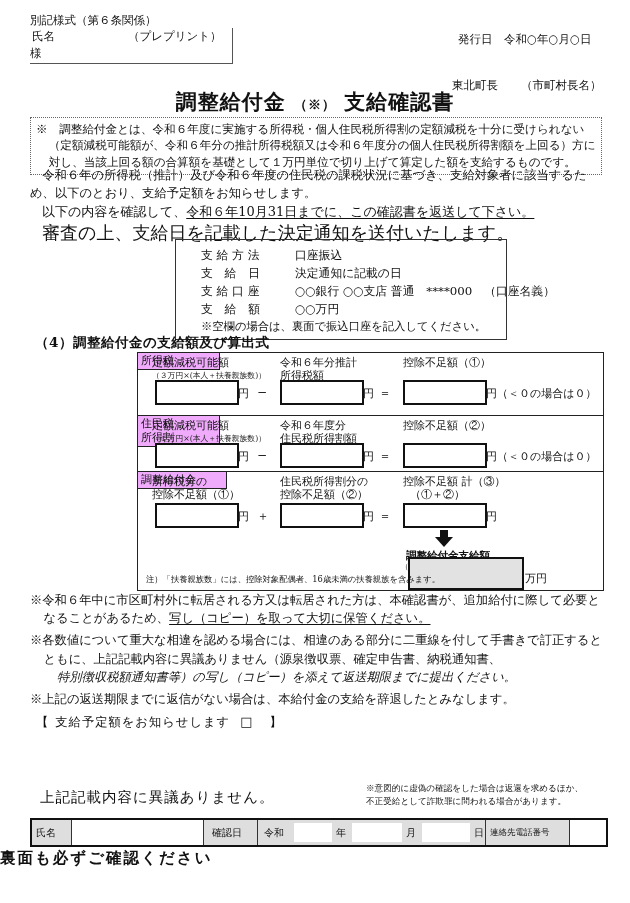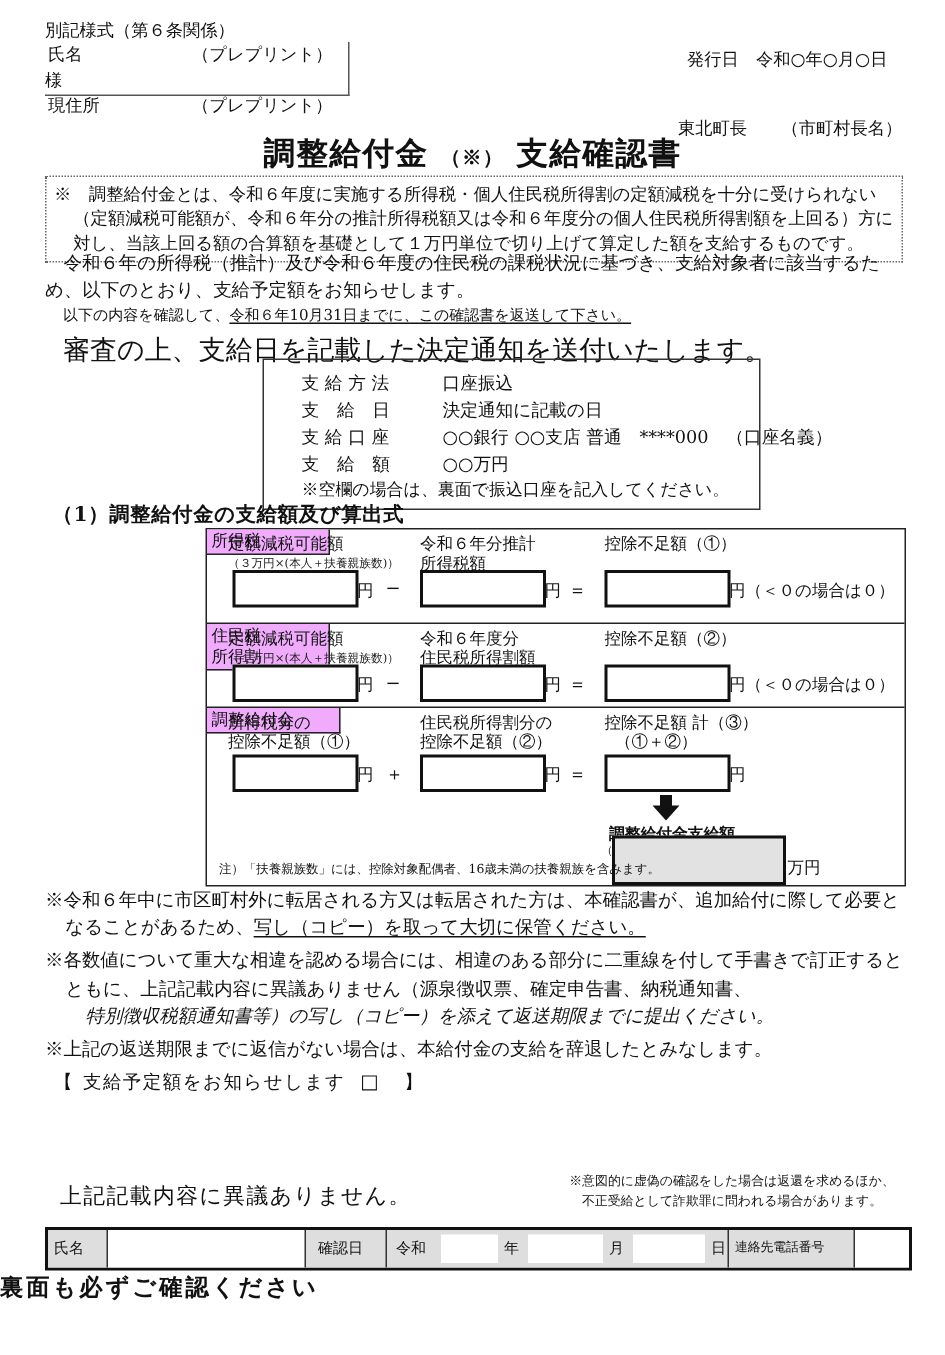--- a/index.html
+++ b/index.html
@@ -16,21 +16,21 @@
   .name-box .lbl{display:inline-block;width:96px;padding-left:2px;}
   .issue-date{left:458px;top:32px;font-size:11.5px;}
   .issuer{left:452px;top:78px;font-size:11.5px;}
   .title{left:0;top:88px;width:630px;text-align:center;font-size:21px;font-weight:bold;letter-spacing:1px;}
   .title .mark{font-size:13px;font-weight:bold;}
   
   .intro-box{left:30px;top:117px;width:560px;border:1.5px dotted #666;padding:3px 5px 4px 5px;font-size:11.6px;line-height:1.42;}
   .hang{padding-left:1.1em;text-indent:-1.1em;}
   
   .p-notice{left:30px;top:167px;width:578px;font-size:12.3px;line-height:1.45;text-indent:1em;}
-  .p-confirm{left:42px;top:203px;font-size:10px;}
+  .p-confirm{left:42px;top:203px;font-size:13px;}
   .p-review{left:42px;top:221px;font-size:18px;}
   
   .pay-box{left:175px;top:239px;width:330px;height:93px;border:1px solid #333;padding-top:6px;font-size:11.8px;}
   .pay-row{padding-left:25px;line-height:18px;white-space:nowrap;}
   .pay-row .lbl{display:inline-block;width:66px;}
   .pay-row .val{margin-left:28px;}
   .pay-note{padding-left:25px;line-height:18px;font-size:11.3px;}
   
   .sec1-heading{left:35px;top:334px;font-size:13.5px;font-weight:600;letter-spacing:0.5px;}
   .calc{left:137px;top:352px;width:465px;height:237px;border:1px solid #222;}
@@ -49,41 +49,40 @@
   .calc-foot{position:absolute;font-size:8.3px;white-space:nowrap;}
   
   .notes{left:30px;top:591px;width:578px;font-size:12.3px;line-height:1.48;}
   .notes p{margin:0 0 4px 0;}
   .c-line2{margin-left:2.2em;font-style:italic;}
   .decline-line{margin-left:22px;letter-spacing:1px;}
   .decline-line .bracket{margin:0 6px;}
   .decline-line .cb{margin:0 10px;font-size:13px;}
   
   .decl-statement{left:40px;top:788px;font-size:14.5px;letter-spacing:1px;}
-  .decl-warning{left:366px;top:782px;width:244px;font-size:8.6px;line-height:1.55;text-align:center;}
+  .decl-warning{left:366px;top:782px;width:244px;font-size:8.6px;line-height:1.55;text-align:left;}
   
   .sig{left:30px;top:818px;width:574px;height:25px;border:2px solid #111;background:#fff;}
   .sig .cell{position:absolute;top:0;height:100%;box-sizing:border-box;}
   .sig .gray{background:#dedede;border-right:1px solid #333;}
   .sig .white{background:#fff;border-right:1px solid #333;}
   .sig .cl{font-size:10px;line-height:25px;padding-left:4px;white-space:nowrap;}
   .sig .dlabel{position:absolute;top:0;font-size:10px;line-height:25px;}
   .sig .dbox{position:absolute;top:3px;height:19px;background:#fff;}
   .footer-line{left:0;top:848px;width:630px;text-align:left;font-size:15.5px;font-weight:bold;letter-spacing:2px;}
 </style>
 </head>
 <body>
 
 <div class="page">
 
   <div class="abs form-label">別記様式（第６条関係）</div>
 
   <div class="abs name-box">
     <div><span class="lbl">氏名</span><span>（プレプリント）様</span></div>
-    <div><span class="lbl">現住所</span><span>（プレプリント）</span></div>
   </div>
 
   <div class="abs issue-date">発行日　令和○年○月○日</div>
   <div class="abs issuer">東北町長　　（市町村長名）</div>
 
   <div class="abs title"><span>調整給付金</span> <span class="mark">（※）</span> <span>支給確認書</span></div>
 
   <div class="abs intro-box">
     <div class="hang">※　調整給付金とは、令和６年度に実施する所得税・個人住民税所得割の定額減税を十分に受けられない（定額減税可能額が、令和６年分の推計所得税額又は令和６年度分の個人住民税所得割額を上回る）方に対し、当該上回る額の合算額を基礎として１万円単位で切り上げて算定した額を支給するものです。</div>
   </div>
@@ -93,21 +92,21 @@
   <div class="abs p-review">審査の上、支給日を記載した決定通知を送付いたします。</div>
 
   <div class="abs pay-box">
     <div class="pay-row"><span class="lbl">支 給 方 法</span><span class="val">口座振込</span></div>
     <div class="pay-row"><span class="lbl">支　給　日</span><span class="val">決定通知に記載の日</span></div>
     <div class="pay-row"><span class="lbl">支 給 口 座</span><span class="val">○○銀行 ○○支店 普通　****000　（口座名義）</span></div>
     <div class="pay-row"><span class="lbl">支　給　額</span><span class="val">○○万円</span></div>
     <div class="pay-note">※空欄の場合は、裏面で振込口座を記入してください。</div>
   </div>
 
-  <div class="abs sec1-heading">（1）調整給付金の支給額及び算出式</div>
+  <div class="abs sec1-heading">（4）調整給付金の支給額及び算出式</div>
 
   <div class="abs calc">
     <div class="sep" style="top:62px;"></div>
     <div class="sep" style="top:118px;"></div>
 
     <div class="catbox" style="top:0;width:78px;">所得税</div>
     <div class="colhead" style="left:14px;top:3px;">定額減税可能額</div>
     <div class="colsub" style="left:14px;top:17px;">（３万円×(本人＋扶養親族数)）</div>
     <div class="colhead" style="left:142px;top:3px;">令和６年分推計</div>
     <div class="colhead" style="left:142px;top:16px;">所得税額</div>

